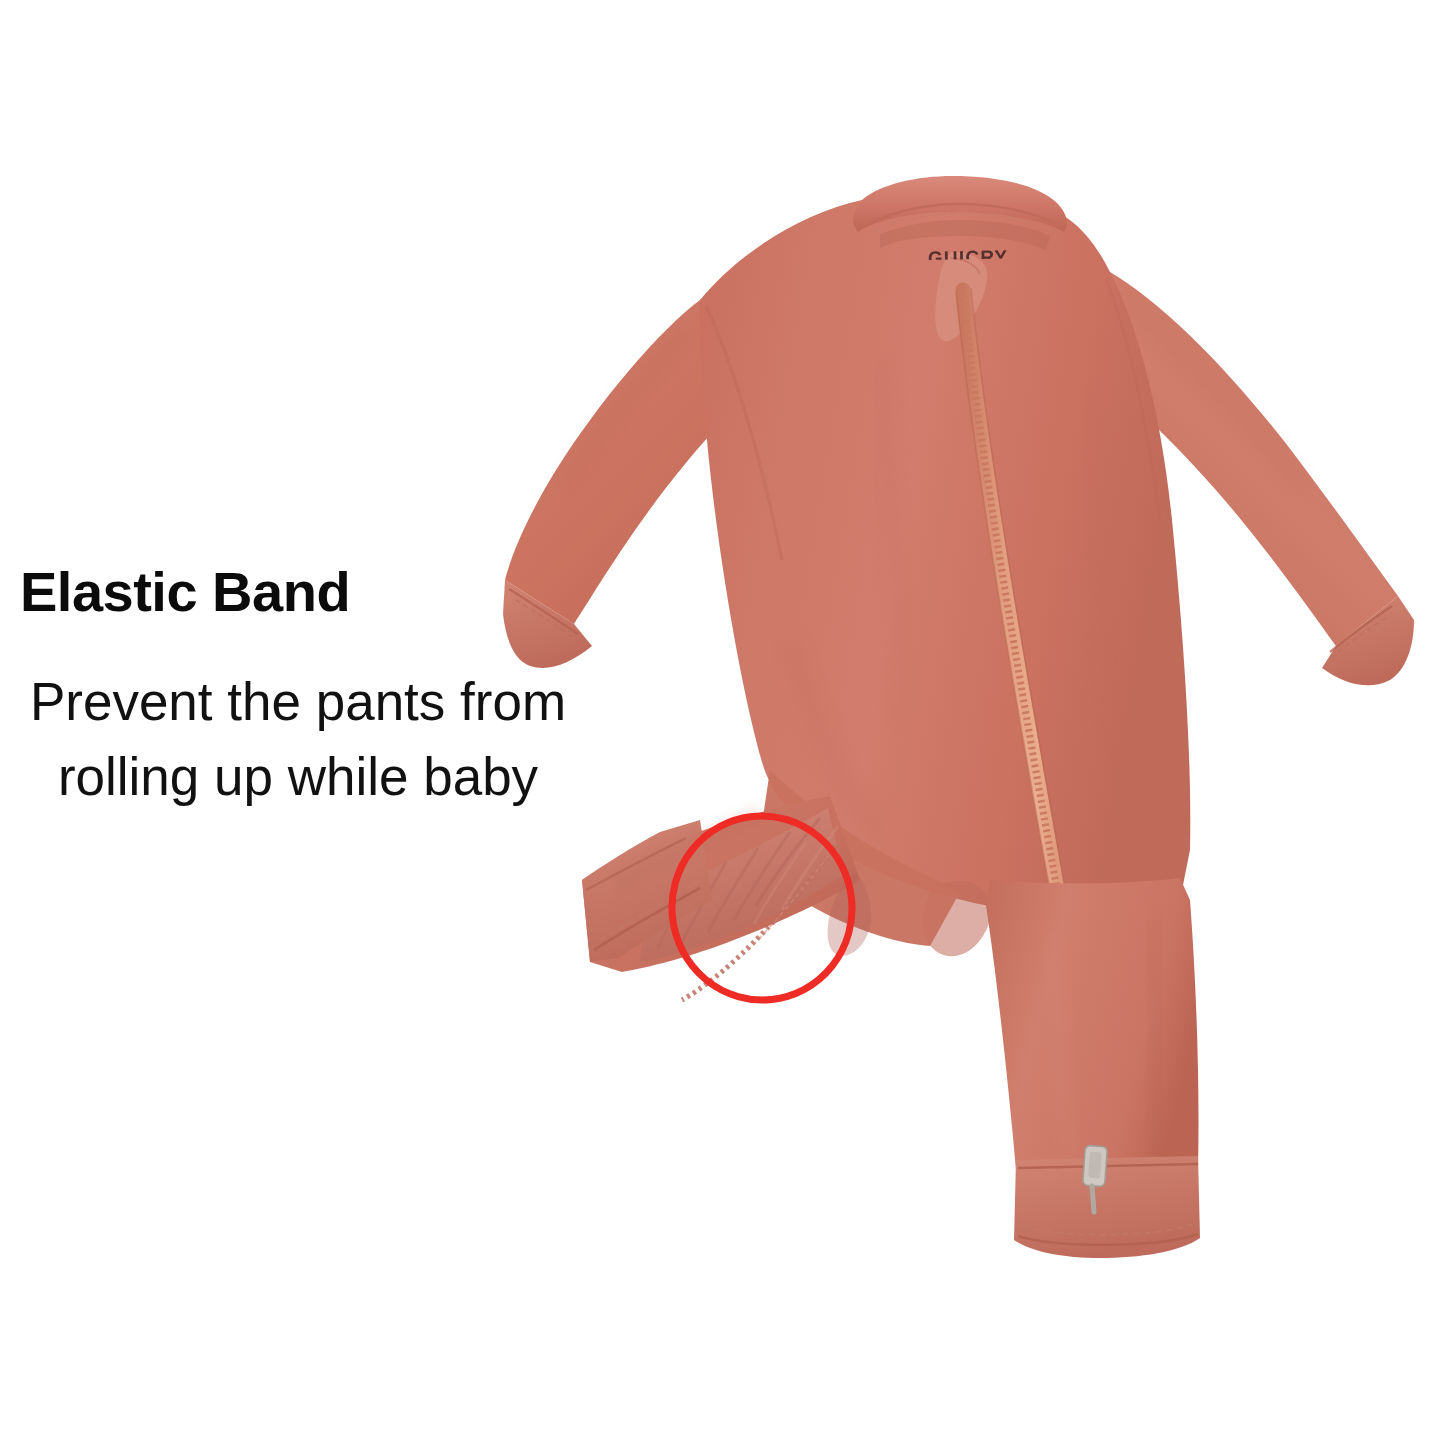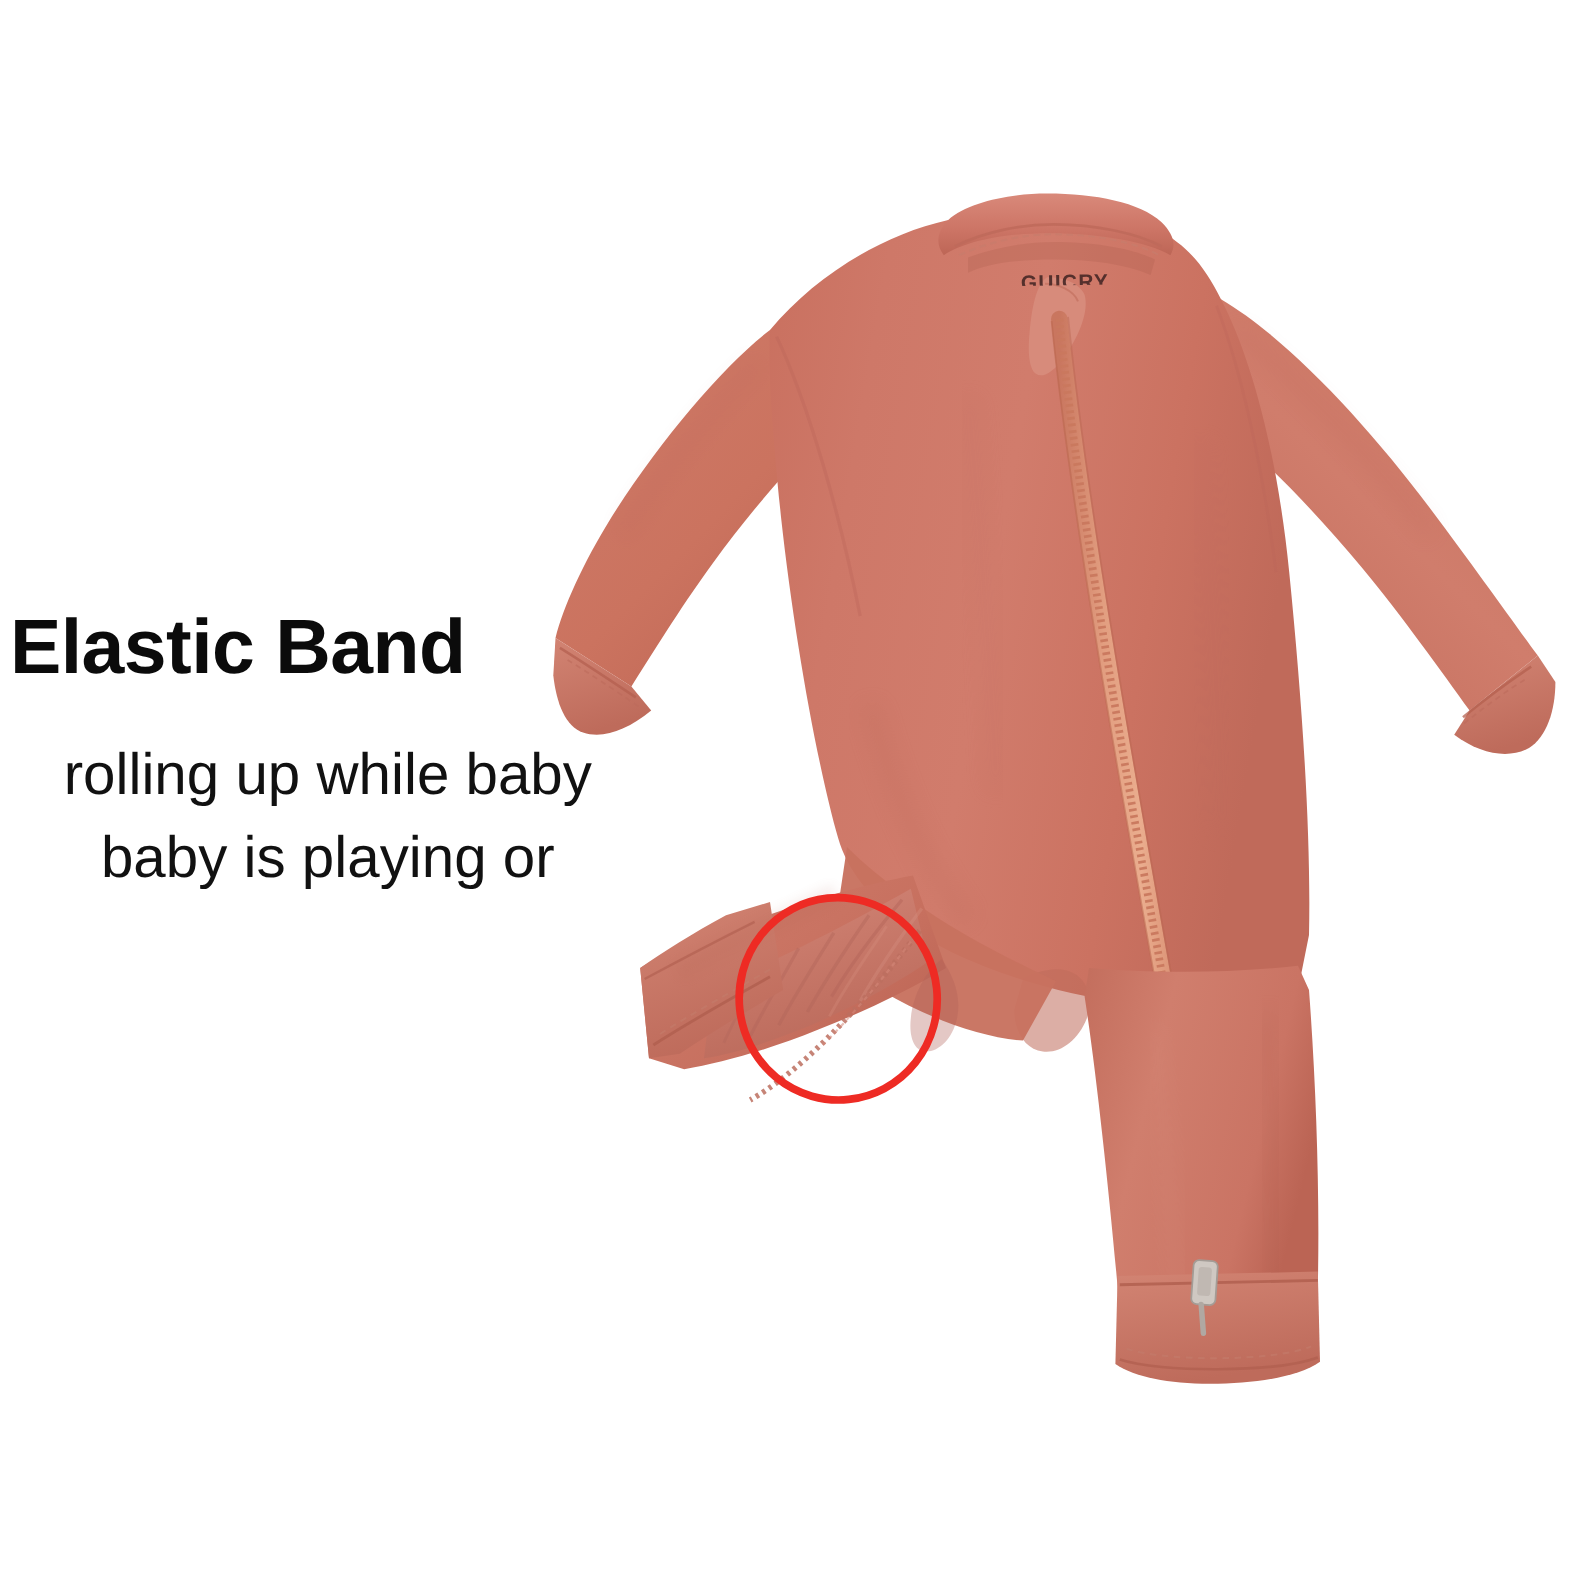--- a/index.html
+++ b/index.html
@@ -7,23 +7,23 @@
   body{
     width:1445px;height:1445px;
     font-family:"Liberation Sans", sans-serif;
     overflow:hidden;position:relative;
   }
   #stage{position:relative;width:1442px;height:1445px;background:#ffffff;overflow:hidden;}
 
   
   .text-panel{position:absolute;left:0;top:552px;width:600px;}
   .headline{
-    font-size:70px;font-weight:700;color:#0b0b0b;
+    font-size:56px;font-weight:700;color:#0b0b0b;
     letter-spacing:-0.5px;line-height:1.0;
-    padding-left:8px;margin:1px;white-space:nowrap;
+    padding-left:8px;margin:12px;white-space:nowrap;
   }
   .body-copy{
     margin:0;padding:0 12px 0 8px;
     font-size:53px;font-weight:400;color:#111;
     line-height:1.42;text-align:center;
     margin-top:44px;
   }
   .body-line{display:block;white-space:nowrap;}
 
   
@@ -309,18 +309,18 @@
         <ellipse cx="762" cy="908" rx="90" ry="92" fill="none" stroke="#EE2B24" stroke-width="7" transform="rotate(-6 762 908)"></ellipse>
       </g>
     </svg>
   </div>
 
   <div class="neck-label">GUICRY</div>
 
   <div class="text-panel">
     <h1 class="headline">Elastic Band</h1>
     <p class="body-copy">
+      <span class="body-line">Prevent the pants from</span>
       <span class="body-line">rolling up while baby</span>
-      <span class="body-line">baby is playing or</span>
     </p>
   </div>
 
 </div>
 
 </body></html>

